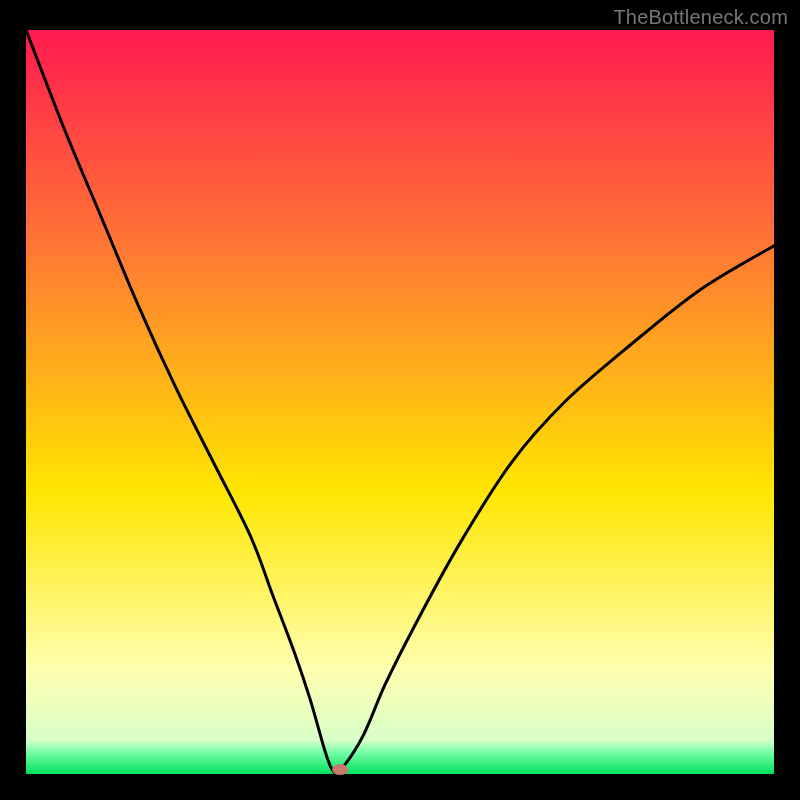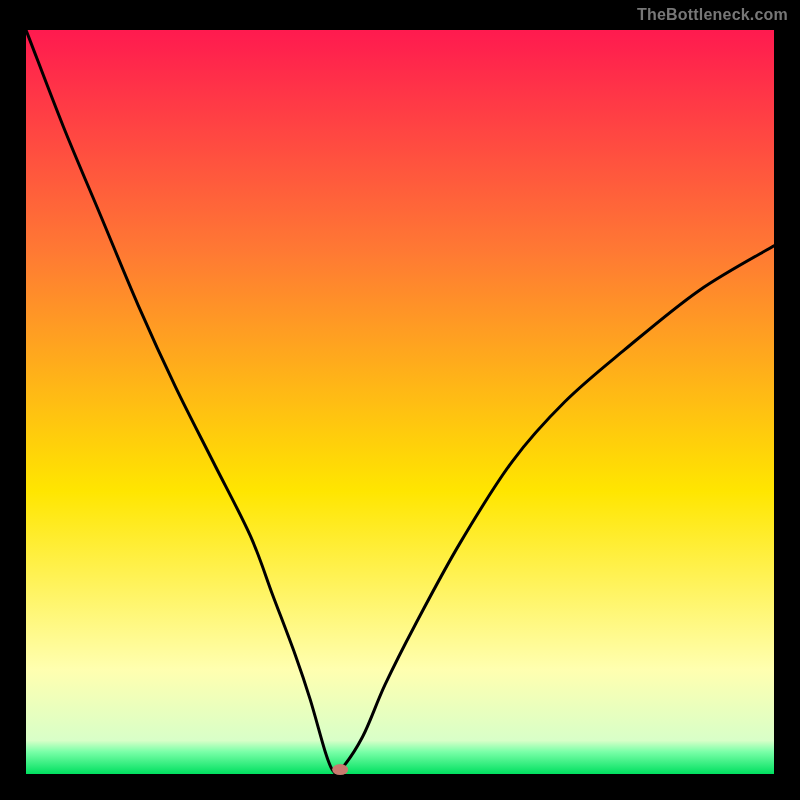--- a/index.html
+++ b/index.html
@@ -13,22 +13,22 @@
   .chart-container {
     position: relative;
     width: 800px;
     height: 800px;
   }
   .watermark {
     position: absolute;
     top: 6px;
     right: 12px;
     font-family: Arial, Helvetica, sans-serif;
-    font-size: 16px;
-    font-weight: 700;
+    font-size: 20px;
+    font-weight: 400;
     color: #777;
     letter-spacing: 0.2px;
     z-index: 5;
   }
   svg {
     position: absolute;
     top: 0;
     left: 0;
   }
 </style>

